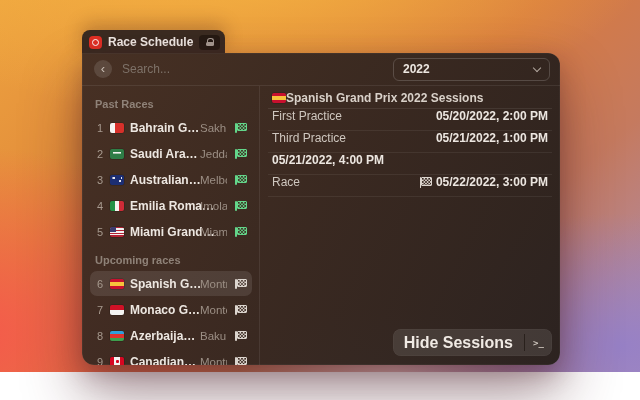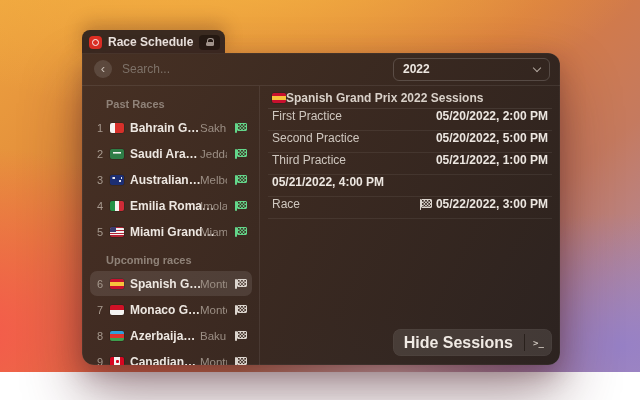--- a/index.html
+++ b/index.html
@@ -45,21 +45,21 @@
     display:flex; align-items:center; padding:0 9px; cursor:pointer; flex:none; }
   .year-value { font-size:12px; font-weight:600; color:#ece6e0; flex:1; }
   .chevron-down { width:6px; height:6px; border-right:1.5px solid #b1a69d; border-bottom:1.5px solid #b1a69d;
     transform:rotate(45deg); margin-top:-3px; }
 
   .body { flex:1; display:flex; min-height:0; }
 
   
   .sidebar { width:178px; flex:none; border-right:1px solid rgba(255,255,255,.08);
     padding:2px 7px 0 8px; overflow:hidden; }
-  .section-title { font-size:11px; font-weight:700; color:#8f8278; margin:10px 16px 5px; }
+  .section-title { font-size:11px; font-weight:700; color:#8f8278; margin:10px 5px 5px; }
   .row { display:flex; align-items:center; height:25px; margin-bottom:1px; padding:0 6px;
     border-radius:7px; gap:6px; cursor:pointer; }
   .row[data-selected="true"] { background:rgba(255,255,255,.1); }
   .num { width:8px; text-align:center; font-size:11px; color:#a79a8f; flex:none; }
   .flag { width:14px; height:10px; border-radius:2px; flex:none; box-shadow:0 0 0 .5px rgba(0,0,0,.25); }
   .row-title { font-size:12px; font-weight:700; color:#ede7e1; white-space:nowrap; min-width:64px; }
   .row-sub { font-size:11.5px; color:#9b8e84; white-space:nowrap; overflow:hidden; flex:1 1 auto; }
   .race-flag-icon { position:relative; width:13px; height:13px; flex:none; display:inline-block; }
   .race-flag-icon::before { content:""; position:absolute; left:3.5px; top:1.5px; width:8.5px; height:6.5px;
     border:1px solid currentColor; border-radius:1px;
@@ -216,26 +216,20 @@
           <span class="detail-title">Spanish Grand Prix 2022 Sessions</span>
         </div>
 
         <div class="session-row">
           <span class="session-name">First Practice</span>
           <span class="session-date">
               <span>05/20/2022, 2:00 PM</span>
             </span>
         </div>
         <div class="session-row">
-          <span class="session-name">Second Practice</span>
-          <span class="session-date">
-              <span>05/20/2022, 5:00 PM</span>
-            </span>
-        </div>
-        <div class="session-row">
           <span class="session-name">Third Practice</span>
           <span class="session-date">
               <span>05/21/2022, 1:00 PM</span>
             </span>
         </div>
         <div class="session-row">
           <span class="session-date">
               <span>05/21/2022, 4:00 PM</span>
             </span>
         </div>

